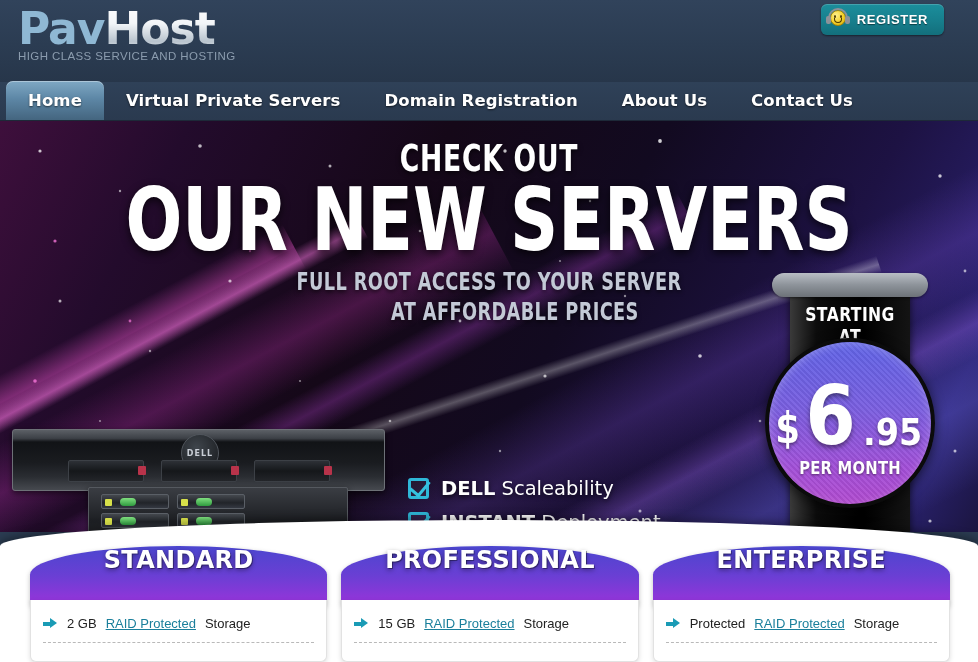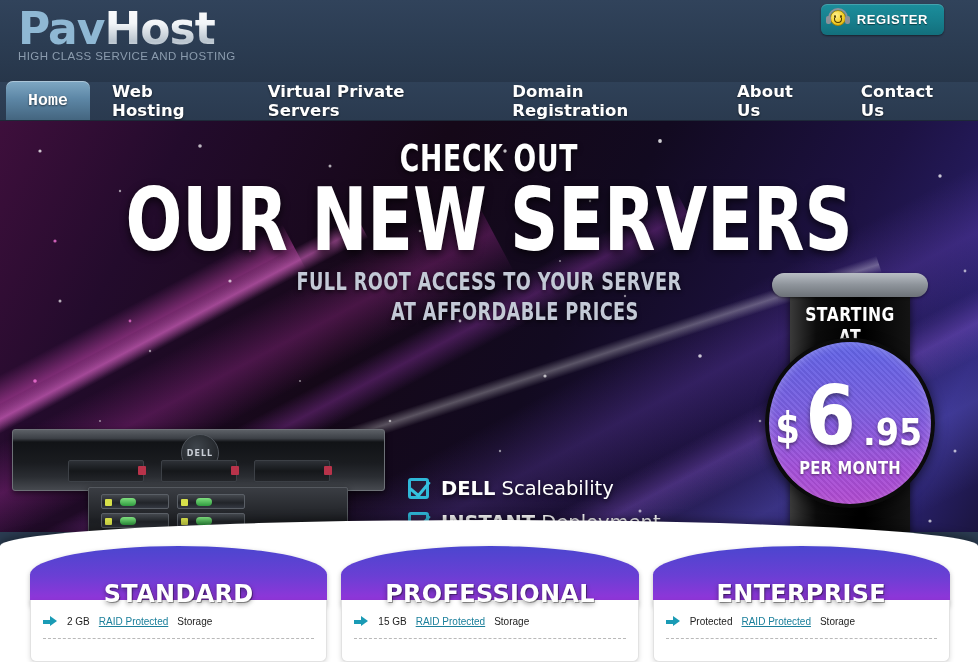--- a/index.html
+++ b/index.html
@@ -89,21 +89,20 @@
     position:relative; height:39px; display:flex; align-items:center;
     padding:0 22px; color:#ffffff; font-size:16.5px; font-weight:bold;
     letter-spacing:.1px; cursor:pointer;
     text-shadow:0 1px 2px rgba(0,0,0,.6);
     font-family:"DejaVu Sans", sans-serif;
   }
   .nav-item.active {
     background:linear-gradient(180deg,#7fa8c4 0%,#5d87a6 45%,#44657f 100%);
     border-radius:7px 7px 0 0;
     box-shadow:inset 0 1px 0 rgba(255,255,255,.35);
-    font-family:Liberation Mono, monospace;
   }
 
   
   .hero {
     position:relative; width:100%; height:411px; overflow:hidden;
     background:
       radial-gradient(ellipse 380px 260px at 14% 58%, rgba(236,70,210,.55) 0%, rgba(160,30,140,0) 70%),
       radial-gradient(ellipse 300px 300px at 86% 74%, rgba(78,86,225,.55) 0%, rgba(40,40,150,0) 72%),
       radial-gradient(ellipse 420px 220px at 52% 20%, rgba(120,40,150,.45) 0%, rgba(40,15,60,0) 75%),
       linear-gradient(118deg,#4a1140 0%,#2d0b32 18%,#1a0a24 40%,#150a22 58%,#221449 78%,#2b2druff 100%),
@@ -268,34 +267,34 @@
     background:#ffffff;
     border-radius:50% 50% 0 0 / 26px 26px 0 0;
     box-shadow:0 -3px 8px rgba(0,0,0,.35);
     overflow:hidden;
   }
   .cards { display:flex; gap:14px; padding:26px 28px 0 30px; }
   .card { flex:1 1 0; position:relative; }
   .card-head {
     height:62px; border-radius:50% 50% 8px 8px / 46% 46% 12% 12%;
     background:linear-gradient(180deg,#4b46cf 0%,#6a3fd4 48%,#8a37d8 80%,#9b33d9 100%);
-    display:flex; align-items:flex-end; justify-content:center;
+    display:flex; align-items:flex-start; justify-content:center;
     box-shadow:0 2px 5px rgba(0,0,0,.25);
   }
   .card-head .t {
     color:#ffffff; font-size:24px; font-weight:bold; letter-spacing:.3px;
     font-family:"DejaVu Sans", sans-serif;
     text-shadow:1px 1px 0 rgba(0,0,0,.35), 0 2px 5px rgba(0,0,0,.4);
   }
   .card-body {
     margin-top:-8px; background:#ffffff; border:1px solid #e2e2e2; border-top:none;
     border-radius:0 0 6px 6px; padding:16px 12px 10px 12px; min-height:62px;
     box-shadow:0 2px 5px rgba(0,0,0,.13);
   }
-  .row { display:flex; align-items:center; gap:9px; font-size:10px; color:#222; }
+  .row { display:flex; align-items:center; gap:9px; font-size:13px; color:#222; }
   .arrow {
     width:15px; height:11px; position:relative; flex:0 0 auto;
   }
   .arrow:before {
     content:""; position:absolute; left:0; top:3.5px; width:8px; height:4px; background:#1a9bb5;
   }
   .arrow:after {
     content:""; position:absolute; left:7px; top:0; width:0; height:0;
     border-top:5.5px solid transparent; border-bottom:5.5px solid transparent;
     border-left:7px solid #1a9bb5;
@@ -327,21 +326,20 @@
             <span class="eye r"></span>
           <span class="mouth"></span>
         </span>
         <span class="lbl">REGISTER</span>
       </div>
     </div>
   </div>
 
   <div class="nav">
     <div class="nav-item active">Home</div>
-    <div class="nav-item">Web Hosting</div>
     <div class="nav-item">Virtual Private Servers</div>
     <div class="nav-item">Domain Registration</div>
     <div class="nav-item">About Us</div>
     <div class="nav-item">Contact Us</div>
   </div>
 
   <div class="hero">
     <div class="hero-bg2"></div>
     <div class="streak s1"></div>
     <div class="streak s2"></div>

